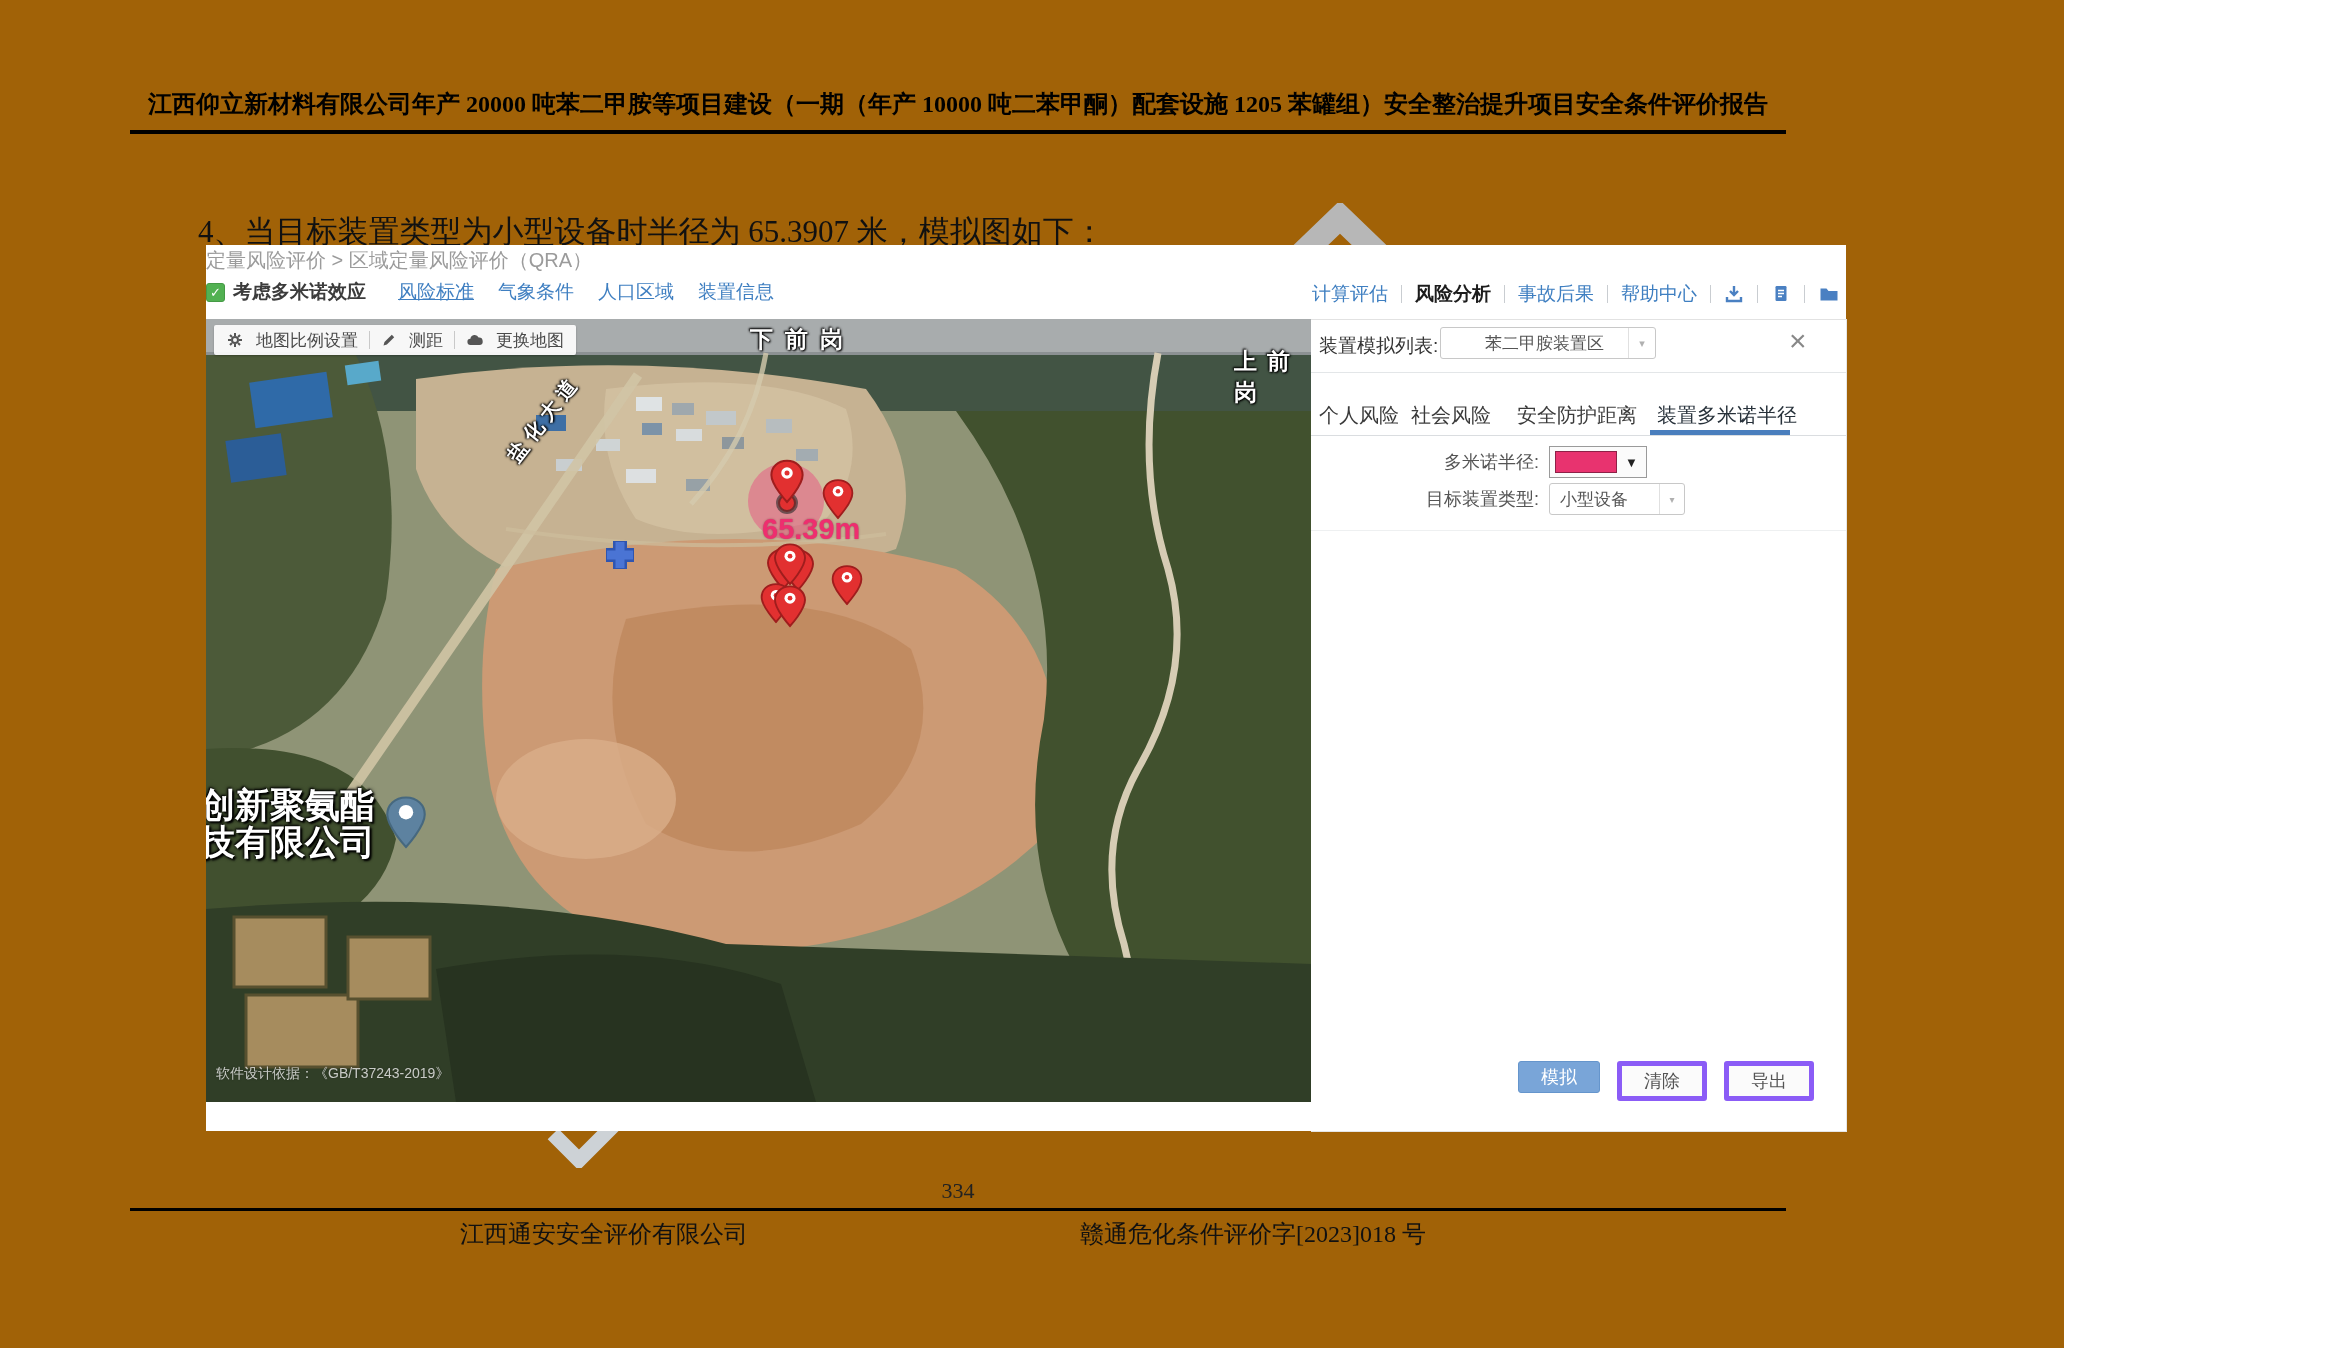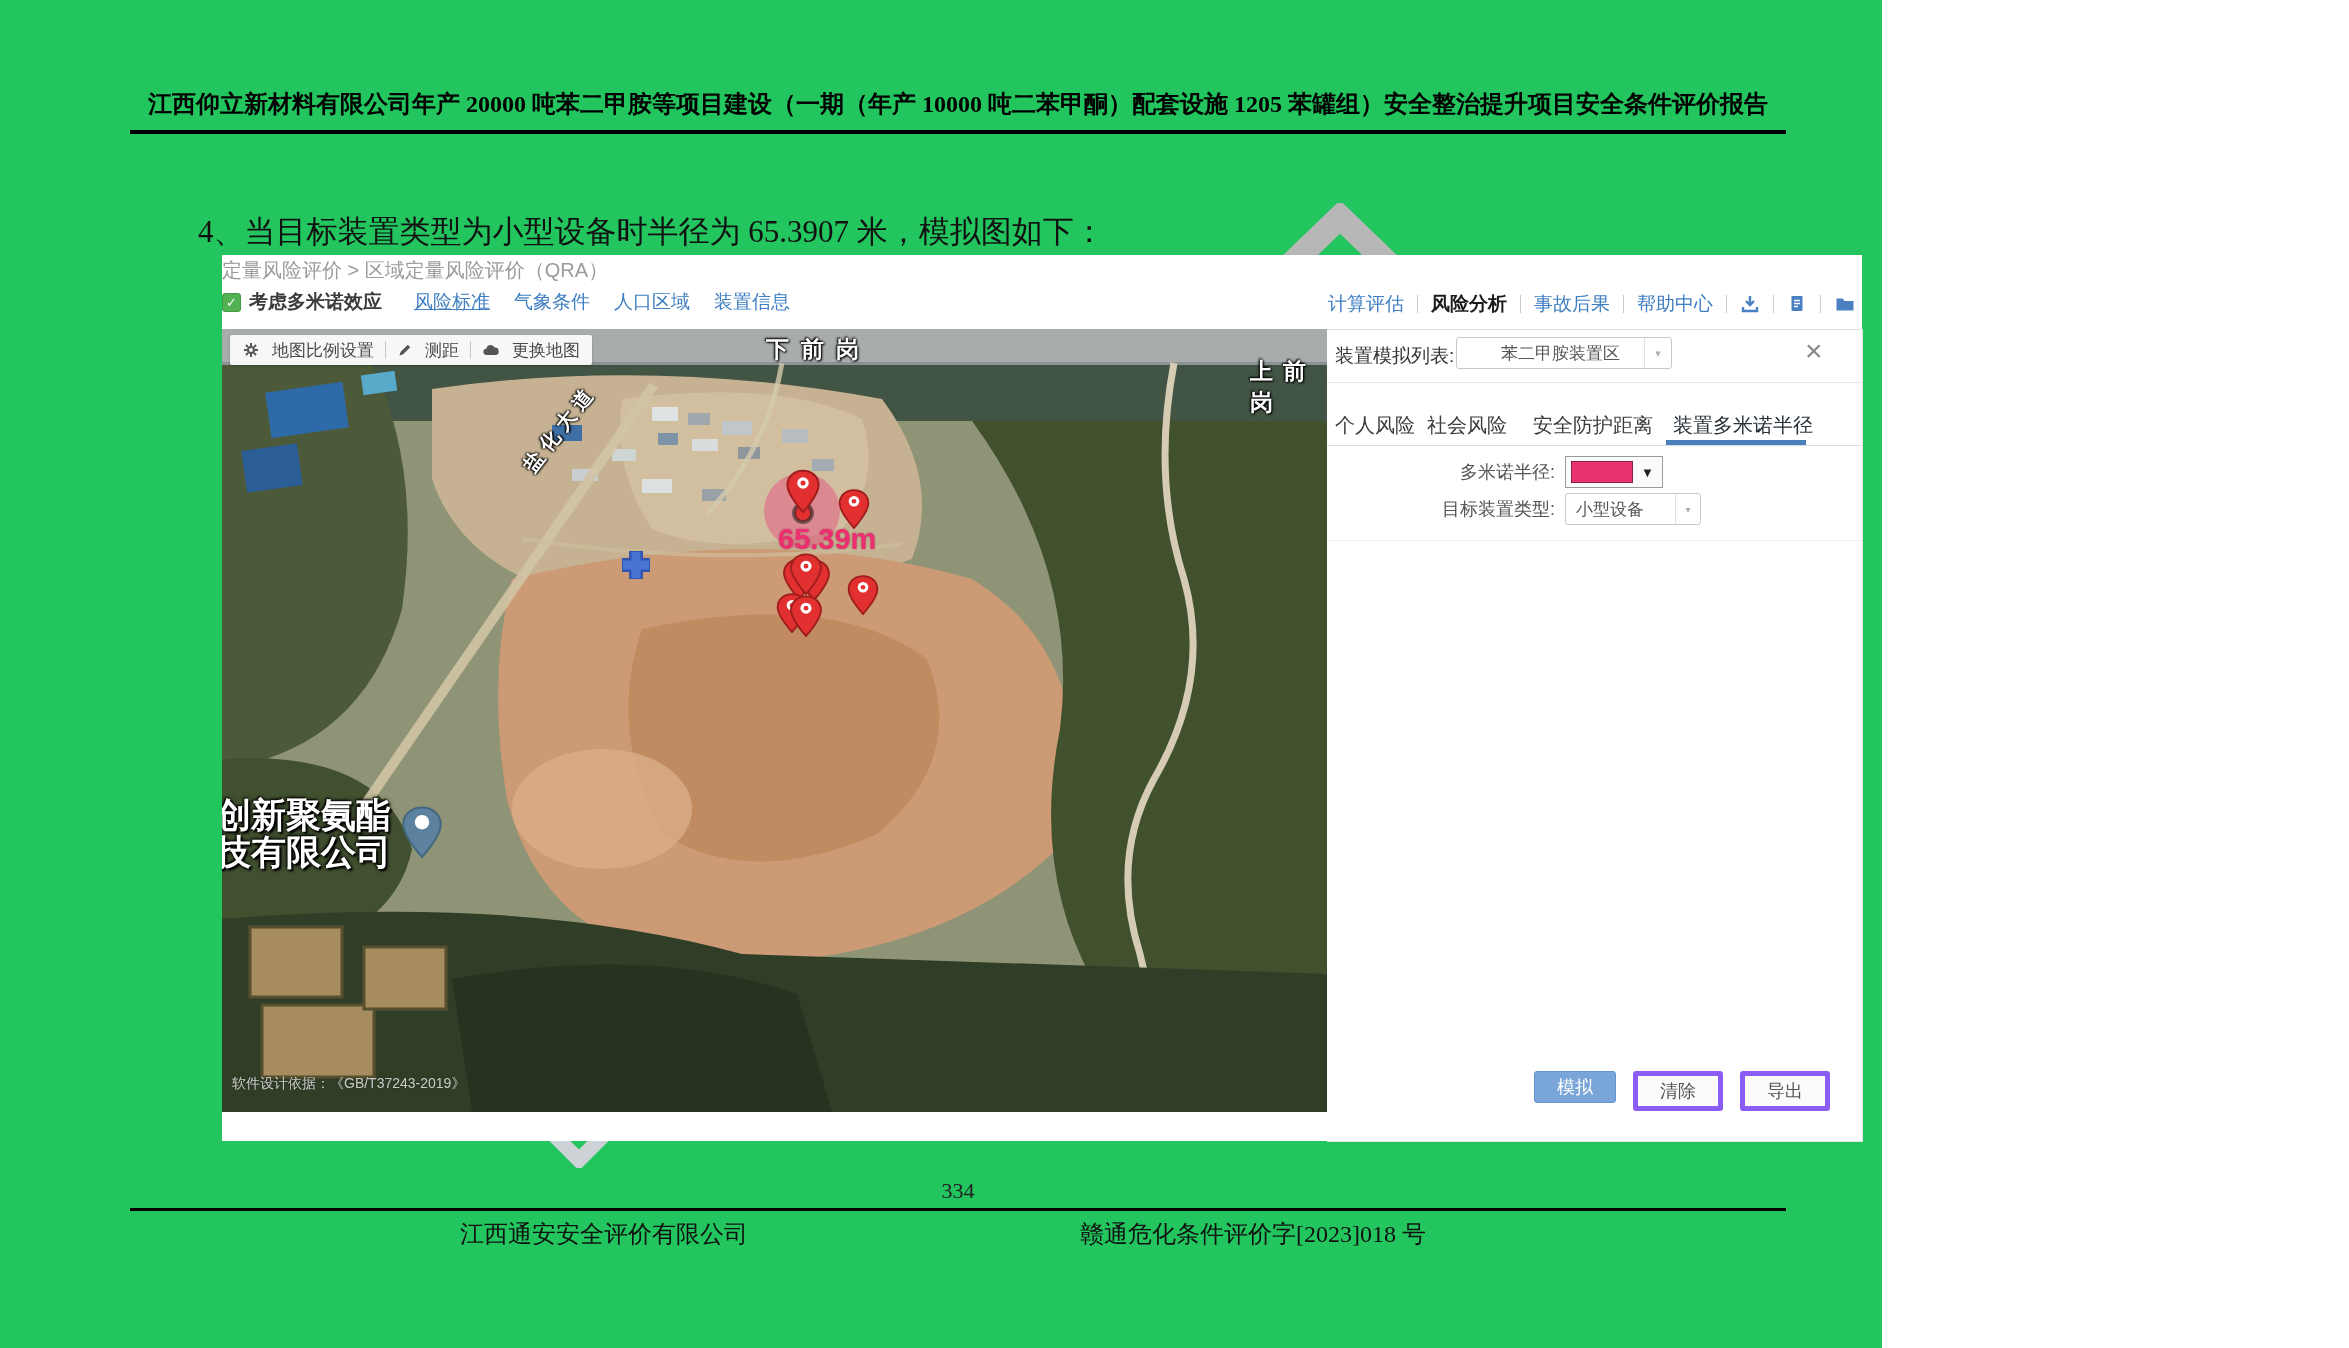--- a/index.html
+++ b/index.html
@@ -1,36 +1,36 @@
 <!DOCTYPE html>
 <html><head>
 <meta charset="utf-8">
 <style>
   html,body{margin:0;padding:0;background:#ffffff;}
-  #page{position:relative;width:1882px;height:1348px;background:#22c55e;overflow:hidden;
+  #page{position:relative;width:2064px;height:1348px;background:#a16207;overflow:hidden;
         font-family:"Liberation Sans","DejaVu Sans",sans-serif;}
   .abs{position:absolute;}
   .serif{font-family:"Liberation Serif","DejaVu Serif",serif;}
 
   
   .doc-header{left:130px;top:88px;width:1656px;text-align:center;font-weight:bold;
               font-size:24px;color:#000;white-space:nowrap;border-bottom:4px solid #000;
               padding-bottom:10px;letter-spacing:0px;}
   .doc-body-text{left:198px;top:183px;font-size:31px;color:#111;margin-top:28px;}
   .page-number{left:130px;top:1178px;width:1656px;text-align:center;font-size:22px;color:#222;}
   .footer-rule{left:130px;top:1208px;width:1656px;height:0;border-top:3px solid #000;}
   .footer-left{left:460px;top:1218px;font-size:24px;color:#111;}
   .footer-right{left:1080px;top:1218px;font-size:24px;color:#111;}
 
   
   .chev{stroke:#b7b7b7;stroke-width:24;fill:none;}
   .chev2{stroke:#cdd2d6;stroke-width:15;fill:none;}
 
   
-  .app{left:206px;top:255px;width:1640px;height:886px;background:#fff;margin-left:16px;}
+  .app{left:206px;top:245px;width:1640px;height:886px;background:#fff;}
   .breadcrumb{left:0;top:2px;font-size:20px;color:#9b9b9b;}
   .row2{left:0;top:34px;display:flex;align-items:center;}
   .checkbox{width:17px;height:17px;border-radius:3px;background:#52b152;border:1px solid #459a45;
             color:#fff;font-size:13px;line-height:17px;text-align:center;}
   .chk-label{margin-left:8px;font-size:19px;color:#3c3c3c;font-weight:600;}
   .links{display:flex;gap:24px;margin-left:32px;}
   .link{font-size:19px;color:#3f7fc1;}
   .link.u{text-decoration:underline;}
 
   .top-toolbar{right:6px;top:36px;display:flex;align-items:center;gap:13px;}

